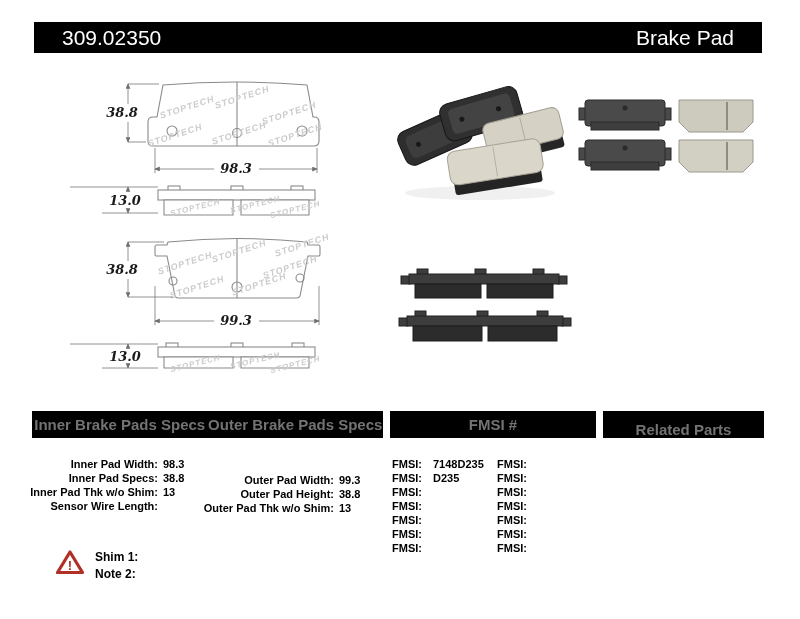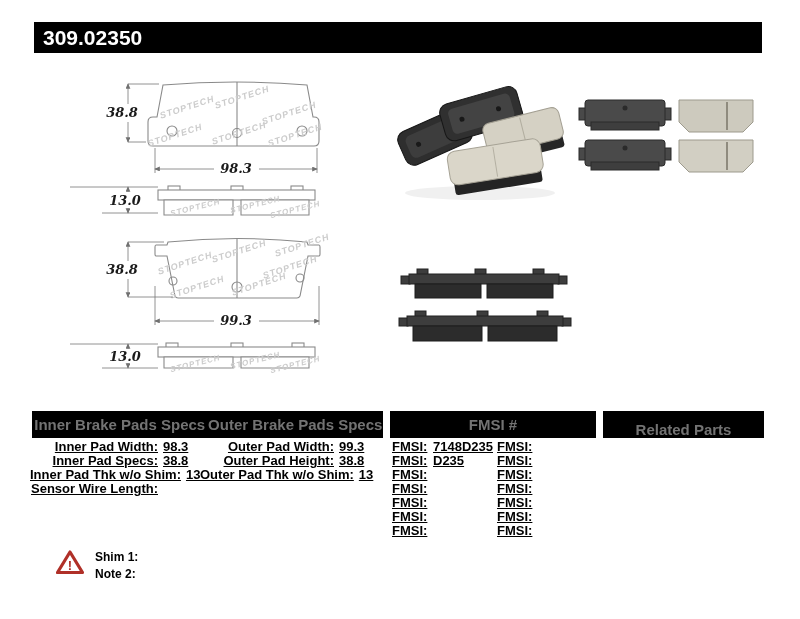--- a/index.html
+++ b/index.html
@@ -2,38 +2,38 @@
 <html><head>
 <meta charset="utf-8">
 <style>
   html,body{margin:0;padding:0;background:#fff;}
   .page{position:relative;width:800px;height:619px;background:#ffffff;overflow:hidden;
         font-family:"Liberation Sans",sans-serif;color:#000;}
 
   
   .topbar{position:absolute;left:34px;top:22px;width:728px;height:31px;background:#000;
           color:#fff;display:flex;justify-content:space-between;align-items:center;
-          padding:0 9px;box-sizing:border-box;font-weight:bold;font-size:21px;}
+          padding:0 28px;box-sizing:border-box;font-weight:normal;font-size:21px;}
 
   
   .absvg{position:absolute;}
 
   
   .hbar{position:absolute;top:411px;height:27px;background:#000;color:#737373;
         display:flex;align-items:center;justify-content:center;
         font-weight:bold;font-size:15px;}
   .hbar-pads{left:32px;width:351px;}
   .hbar-pads span{flex:1;text-align:center;}
   .hbar-fmsi{left:390px;width:206px;}
   .hbar-related{left:603px;width:161px;align-items:flex-end;}
 
   
-  .speccol{position:absolute;top:440px;font-size:13px;font-weight:bold;text-decoration:underline;}
+  .speccol{position:absolute;top:457px;font-size:11px;font-weight:bold;}
   .inner-col{left:30px;width:175px;}
-  .outer-col{left:200px;width:185px;}
+  .outer-col{left:200px;width:185px;margin-top:16px;}
   .fmsi-col1{left:392px;width:105px;}
   .fmsi-col2{left:497px;width:100px;}
   .related-col{left:605px;width:158px;}
   .srow{display:flex;height:14px;line-height:14px;white-space:nowrap;}
   .inner-col .lbl{flex:0 0 128px;text-align:right;}
   .outer-col .lbl{flex:0 0 134px;text-align:right;}
   .flbl{flex:0 0 36px;text-align:left;}
   .val{margin-left:5px;}
 
   
@@ -46,20 +46,21 @@
               font-size:9px;fill:#cccccc;letter-spacing:1px;text-anchor:middle;}
   svg text.wm-s{font-size:8px;}
 </style>
 </head>
 <body>
 
 <div class="page">
 
   <div class="topbar">
     <span>309.02350</span>
+    <span>Brake Pad</span>
   </div>
 
   <svg class="absvg" style="left:28px;top:76px;" width="362" height="300" viewBox="0 0 362 300">
     <defs>
       <marker id="arrow" orient="auto-start-reverse" refX="6" refY="3" markerWidth="8" markerHeight="7">
         <path d="M0,0 L7,3 L0,6 Z" fill="#707070"></path>
       </marker>
     </defs>
 
     <g stroke="#8a8a8a" fill="none" stroke-width="1.1">

